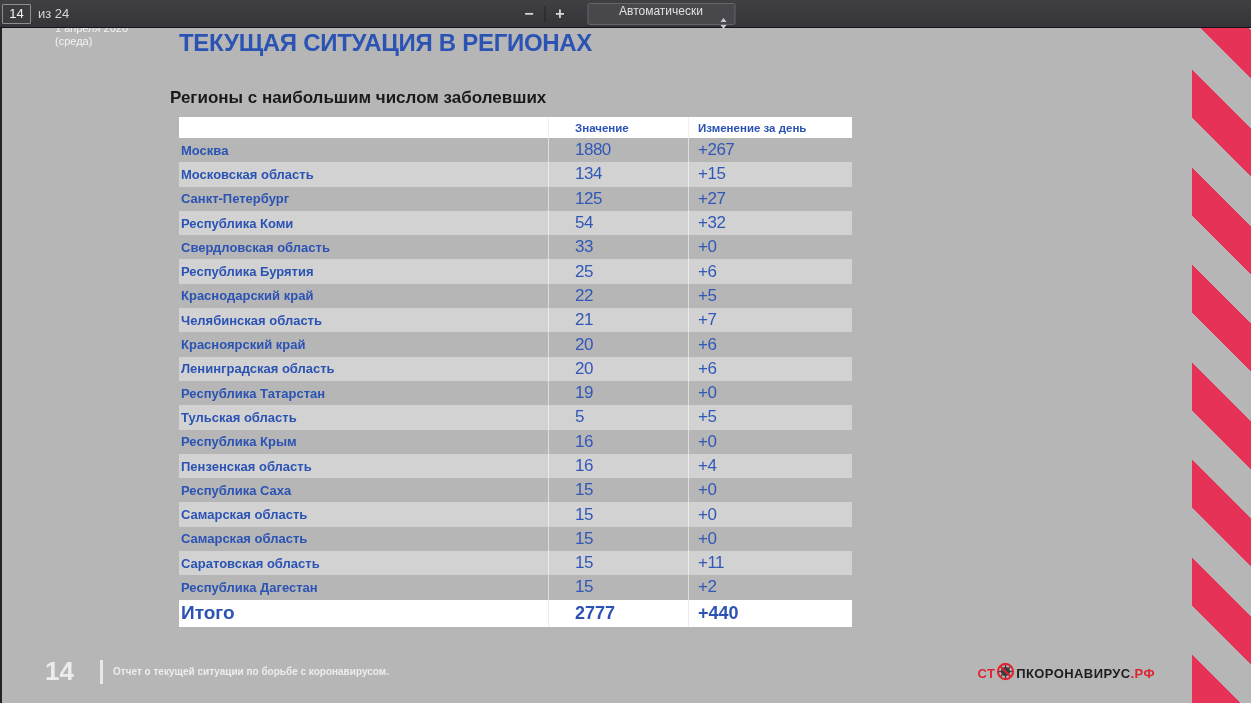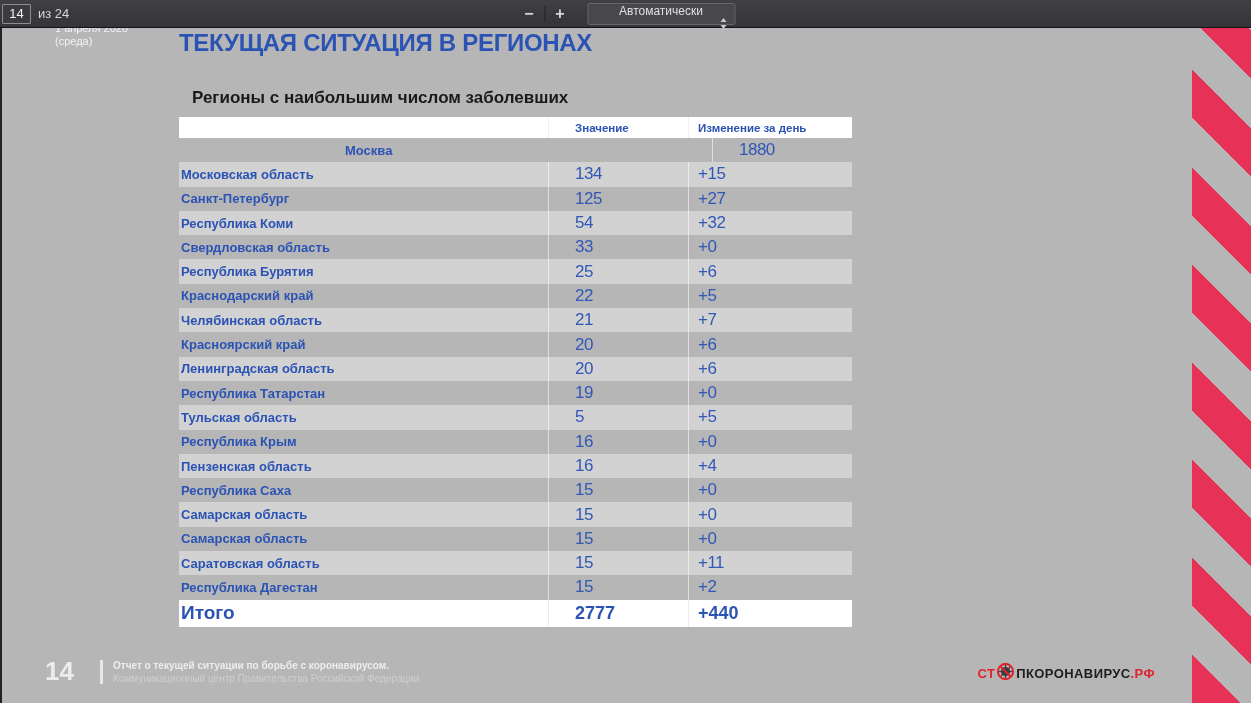--- a/index.html
+++ b/index.html
@@ -39,21 +39,21 @@
   .viewer-edge{position:absolute;left:0;top:0;width:2px;height:675px;background:#232327;z-index:5;}
 
   .stripes{position:absolute;right:0;top:0;width:59px;height:675px;
     background:repeating-linear-gradient(45deg,var(--stripe-pink) 0 34px,transparent 34px 69px);}
 
   .date{position:absolute;left:55px;top:-6px;color:#f3f3f3;font-size:11px;font-weight:normal;
     line-height:13px;z-index:1;}
 
   .page-title{position:absolute;left:179px;top:1px;color:var(--accent-blue);
     font-size:24px;font-weight:bold;letter-spacing:-0.3px;white-space:nowrap;}
-  .page-subtitle{position:absolute;left:192px;top:60px;color:var(--subtitle-black);
+  .page-subtitle{position:absolute;left:170px;top:60px;color:var(--subtitle-black);
     font-size:17px;font-weight:bold;white-space:nowrap;}
 
   
   .rtable{position:absolute;left:179px;top:89px;width:673px;}
   .trow{display:flex;align-items:center;height:24.3px;justify-content:flex-end;}
   .trow.alt{background:var(--row-alt-bg);}
   .thead{display:flex;align-items:center;height:21px;background:var(--header-row-bg);}
   .cell{height:100%;display:flex;align-items:center;}
   .c-region{width:369px;padding-left:2px;}
   .c-value{width:140px;padding-left:26px;border-left:1px solid rgba(255,255,255,0.55);}
@@ -118,20 +118,21 @@
   <div class="rtable">
     <div class="thead">
       <div class="cell c-region"></div>
       <div class="cell c-value">Значение</div>
       <div class="cell c-change">Изменение за день</div>
     </div>
     <div>
   <div class="trow">
     <div class="cell c-region region-label">Москва</div>
     <div class="cell c-value num">1880</div>
+    <div class="cell c-change num">+267</div>
   </div>
 
   <div class="trow alt">
     <div class="cell c-region region-label">Московская область</div>
     <div class="cell c-value num">134</div>
     <div class="cell c-change num">+15</div>
   </div>
 
   <div class="trow">
     <div class="cell c-region region-label">Санкт-Петербург</div>
@@ -241,21 +242,20 @@
       <div class="cell c-value num">2777</div>
       <div class="cell c-change num">+440</div>
     </div>
   </div>
 
   <div class="footer">
     <div class="footer-page">14</div>
     <div class="footer-bar"></div>
     <div>
       <div class="footer-line1">Отчет о текущей ситуации по борьбе с коронавирусом.</div>
-      <div class="footer-line2">Коммуникационный центр Правительства Российской Федерации</div>
     </div>
   </div>
 
   <div class="logo">
     <span class="logo-red">СТ</span>
     <svg viewBox="0 0 24 24" width="19" height="19">
       <g stroke="#3c3c3c" stroke-width="1.6">
         <line x1="12" y1="3.5" x2="12" y2="20.5"></line>
         <line x1="3.5" y1="12" x2="20.5" y2="12"></line>
         <line x1="6" y1="6" x2="18" y2="18"></line>

